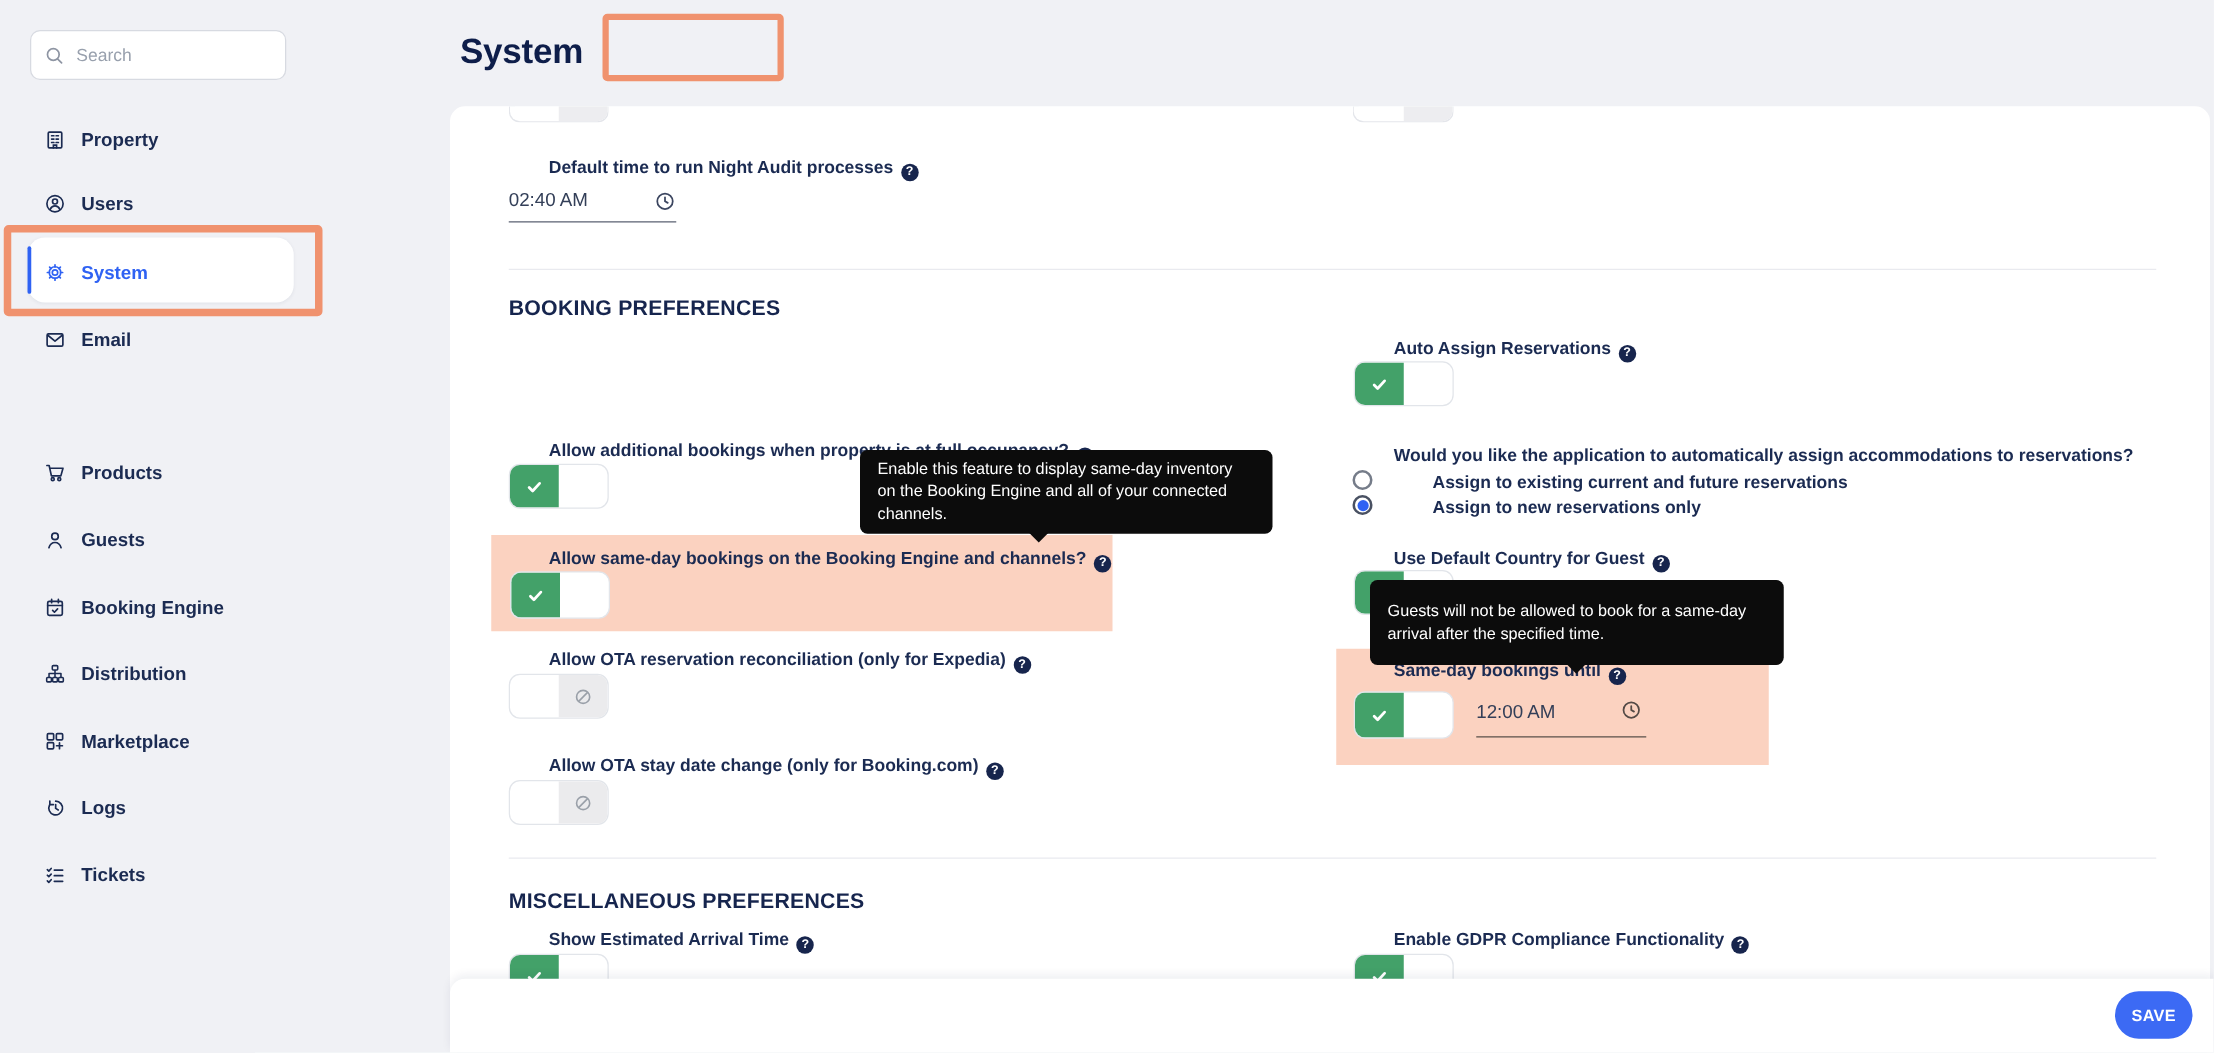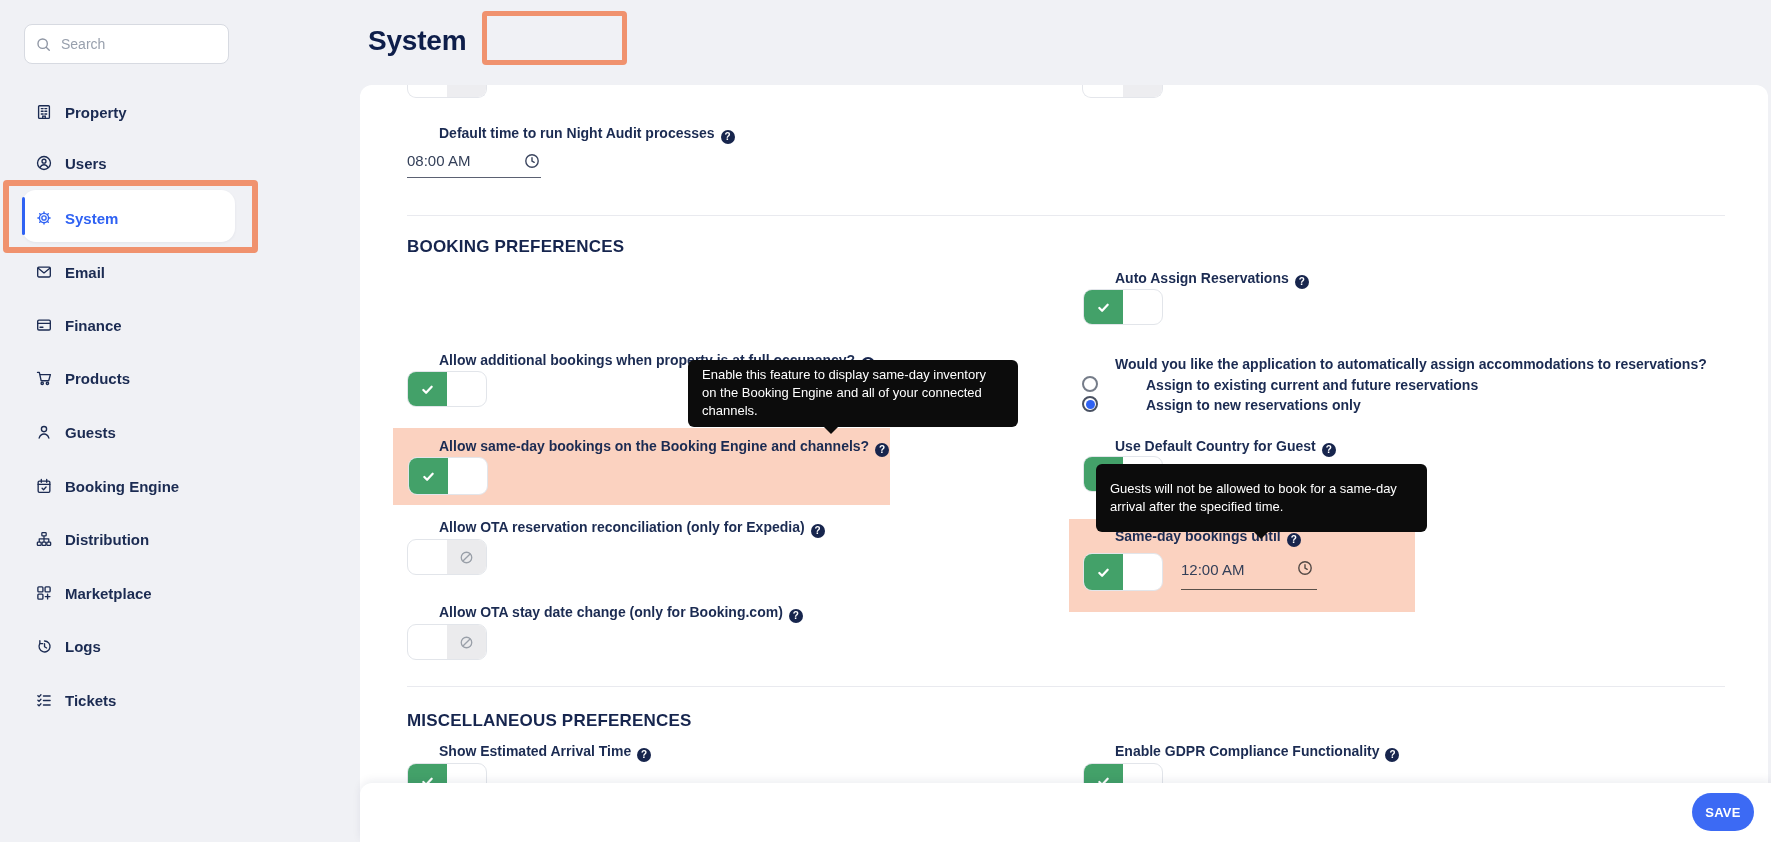--- a/index.html
+++ b/index.html
@@ -125,28 +125,20 @@
       <span>System</span>
     </div>
     <div class="active-bar"></div>
     <div class="nav-item" style="top:255px">
       <svg class="nico" viewBox="0 0 20 20" fill="none" stroke="currentColor" stroke-width="1.5" stroke-linecap="round" stroke-linejoin="round">
           <rect x="3" y="4.5" width="14" height="11" rx="1.2"></rect>
           <path d="M3.6 5.8L10 11l6.4-5.2"></path>
         </svg>
       <span>Email</span>
     </div>
-    <div class="nav-item" style="top:308px">
-      <svg class="nico" viewBox="0 0 20 20" fill="none" stroke="currentColor" stroke-width="1.5" stroke-linecap="round">
-          <rect x="3" y="4.5" width="14" height="11" rx="1.4"></rect>
-          <path d="M3 8.2h14"></path>
-          <path d="M5.6 12.5h3.2"></path>
-        </svg>
-      <span>Finance</span>
-    </div>
     <div class="nav-item" style="top:361px">
       <svg class="nico" viewBox="0 0 20 20" fill="none" stroke="currentColor" stroke-width="1.5" stroke-linecap="round" stroke-linejoin="round">
           <path d="M2.8 3.8h2l2 9.2h8.4l1.9-6.8H5.4"></path>
           <circle cx="8" cy="15.9" r="1.3"></circle>
           <circle cx="13.8" cy="15.9" r="1.3"></circle>
         </svg>
       <span>Products</span>
     </div>
     <div class="nav-item" style="top:415px">
       <svg class="nico" viewBox="0 0 20 20" fill="none" stroke="currentColor" stroke-width="1.5" stroke-linecap="round">
@@ -212,21 +204,21 @@
       <div class="half"></div>
       <div class="half right"></div>
     </div>
   <div class="toggle-cut" style="left:1082px; top:85px; width:81px;">
       <div class="half"></div>
       <div class="half right"></div>
     </div>
 
   <div class="lbl" style="left:407px; top:125px;"><span>Default time to run Night Audit processes</span><span class="q"></span></div>
   <div class="time-input" style="left:407px; top:152px; width:134px;">
-    <span class="tval">08:00 AM</span>
+    <span class="tval">02:40 AM</span>
     <span class="tline" style="top:25px; width:134px;"></span>
   </div>
   <svg class="clock" style="left:524px; top:153px;" width="16" height="16" viewBox="0 0 16 16" fill="none" stroke="#3c4660" stroke-width="1.4" stroke-linecap="round">
       <circle cx="8" cy="8" r="6.2"></circle>
       <path d="M8 4.8V8l2.2 1.3"></path>
     </svg>
 
   <div class="divider" style="left:407px; top:215px; width:1318px;"></div>
 
   <div class="sec-title" style="left:407px; top:237px;">BOOKING PREFERENCES</div>

